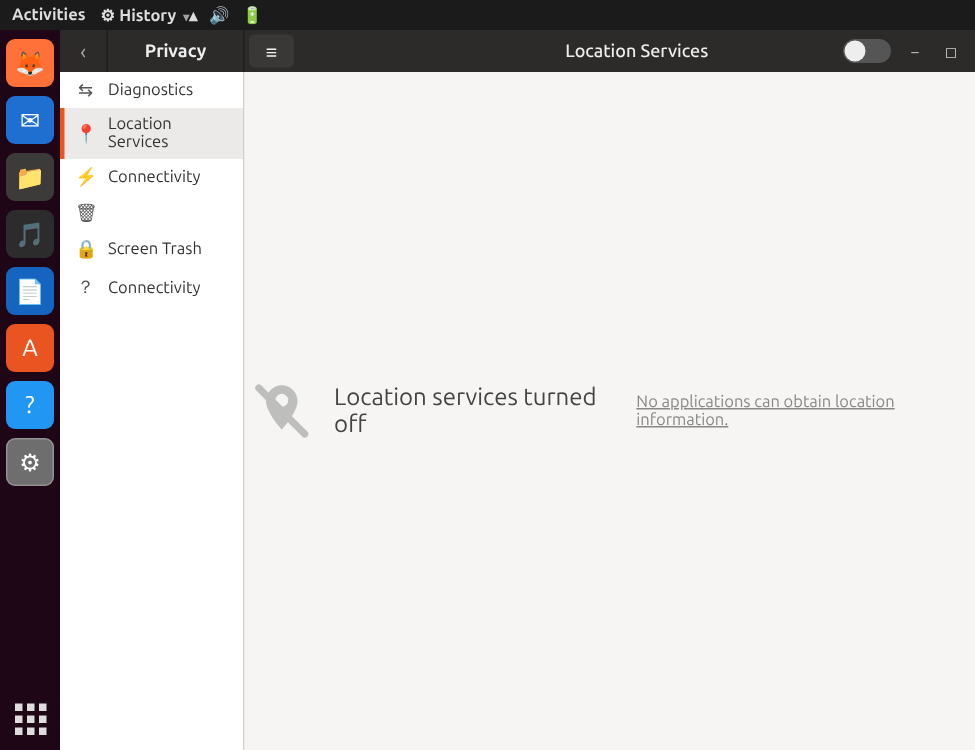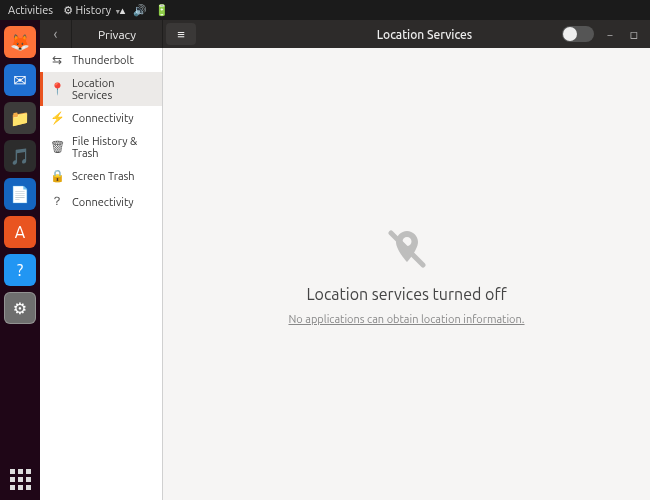--- a/index.html
+++ b/index.html
@@ -1,20 +1,20 @@
 <!DOCTYPE html>
 <html><head>
 <meta charset="utf-8">
 <style>
   * { box-sizing: border-box; margin: 0; padding: 0; }
   html, body { width: 650px; height: 500px; overflow: hidden; font-family: Ubuntu, "Segoe UI", sans-serif; font-size: 12px; }
   body { display: flex; flex-direction: column; background: #300a24; }
 
   
-  .top-panel { height: 20px; background: #1b1b1b; color: #ddd; display: flex; padding: 0 8px; font-size: 11px; }
+  .top-panel { height: 20px; background: #1b1b1b; color: #ddd; display: flex; padding: 0 8px; font-size: 11px; font-weight: bold; }
   .top-panel .left { display: flex; align-items: center; gap: 10px; }
   .top-panel .center { flex: 1; text-align: center; }
   .top-panel .right { display: flex; align-items: center; gap: 8px; }
   .dropdown-caret { font-size: 8px; margin-left: 2px; opacity: .7; }
 
   
   .desktop { flex: 1; display: flex; min-height: 0; }
 
   
   .dock { width: 40px; background: rgba(0,0,0,0.35); display: flex; flex-direction: column; align-items: center; padding-top: 6px; gap: 6px; }
@@ -22,37 +22,37 @@
   .dock-item.active { box-shadow: inset 0 0 0 1px rgba(255,255,255,.25); }
   .dock-spacer { flex: 1; }
   .apps-grid { display: grid; grid-template-columns: repeat(3, 5px); grid-auto-rows: 5px; gap: 3px; margin-bottom: 10px; }
   .apps-grid span { background: #ddd; width: 5px; height: 5px; }
 
   
   .window { flex: 1; display: flex; flex-direction: column; background: #f5f5f5; min-width: 0; }
   .titlebar { height: 28px; background: #2d2b2a; display: flex; align-items: stretch; color: #eee; font-size: 12px; }
   .tb-left { width: 123px; display: flex; align-items: center; border-right: 1px solid #1f1e1d; }
   .tb-back { width: 32px; height: 100%; display: flex; align-items: center; justify-content: center; border-right: 1px solid #1f1e1d; font-size: 14px; color: #aaa; }
-  .tb-left-title { flex: 1; text-align: center; font-weight: 400; }
+  .tb-left-title { flex: 1; text-align: center; font-weight: 700; }
   .tb-hamburger { width: 30px; display: flex; align-items: center; justify-content: center; border-radius: 4px; background:#3a3837; margin:3px; font-size: 13px; }
   .tb-right { flex: 1; display: flex; align-items: center; position: relative; }
   .tb-right-title { position: absolute; left: 50%; transform: translateX(-50%); font-weight: 500; }
   .tb-controls { margin-left: auto; display: flex; align-items: center; gap: 8px; padding-right: 8px; }
   .toggle { width: 32px; height: 16px; background: #555; border-radius: 8px; position: relative; }
   .toggle .knob { width: 14px; height: 14px; background: #eee; border-radius: 50%; position: absolute; top: 1px; left: 1px; }
   .win-btn { width: 16px; height: 16px; display:flex; align-items:center; justify-content:center; font-size:10px; color:#ccc; }
 
   .content { flex: 1; display: flex; min-height: 0; }
 
   .sidebar { width: 123px; background: #fff; border-right: 1px solid #d0d0d0; display: flex; flex-direction: column; }
   .side-item { display: flex; align-items: center; gap: 8px; padding: 5px 10px; font-size: 11px; color: #333; cursor: pointer; }
   .side-item .ico { width: 14px; text-align: center; font-size: 12px; color: #555; }
   .side-item.selected { background: #eceae8; box-shadow: inset 3px 0 0 #e95420; }
 
-  .panel { flex: 1; background: #f6f5f4; display: flex; flex-direction: column; align-items: center; justify-content: center; gap: 10px; color: #555; }
+  .panel { flex: 1; background: #f6f5f4; display: flex; flex-direction: row; align-items: center; justify-content: center; gap: 10px; color: #555; }
   .big-icon { opacity: .5; }
   .status-title { font-size: 16px; color: #444; }
   .status-sub { font-size: 11px; color: #888; text-decoration: underline; }
 </style>
 </head>
 <body>
 
 <div class="top-panel">
   <div class="left">
     <span>Activities</span>
@@ -114,33 +114,32 @@
           <div class="win-btn">–</div>
           <div class="win-btn">◻</div>
         </div>
       </div>
     </div>
 
     <div class="content">
       <div class="sidebar">
         <div class="side-item">
           <span class="ico">⇆</span>
-          <span>Thunderbolt</span>
+          <span>Diagnostics</span>
         </div>
         <div class="side-item selected">
           <span class="ico">📍</span>
           <span>Location Services</span>
         </div>
         <div class="side-item">
           <span class="ico">⚡</span>
           <span>Connectivity</span>
         </div>
         <div class="side-item">
           <span class="ico">🗑</span>
-          <span>File History &amp; Trash</span>
         </div>
         <div class="side-item">
           <span class="ico">🔒</span>
           <span>Screen Trash</span>
         </div>
         <div class="side-item">
           <span class="ico">？</span>
           <span>Connectivity</span>
         </div>
       </div>

